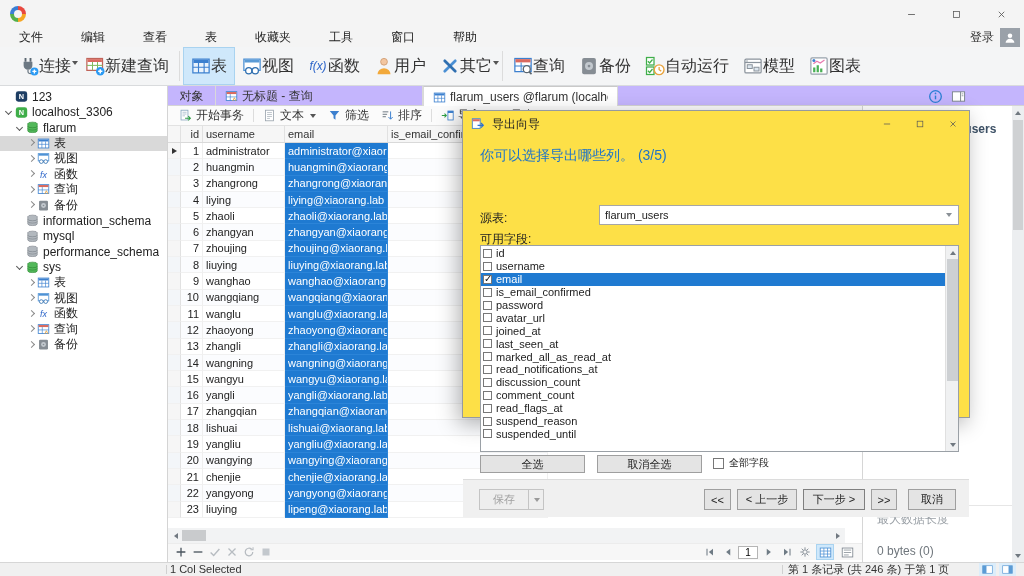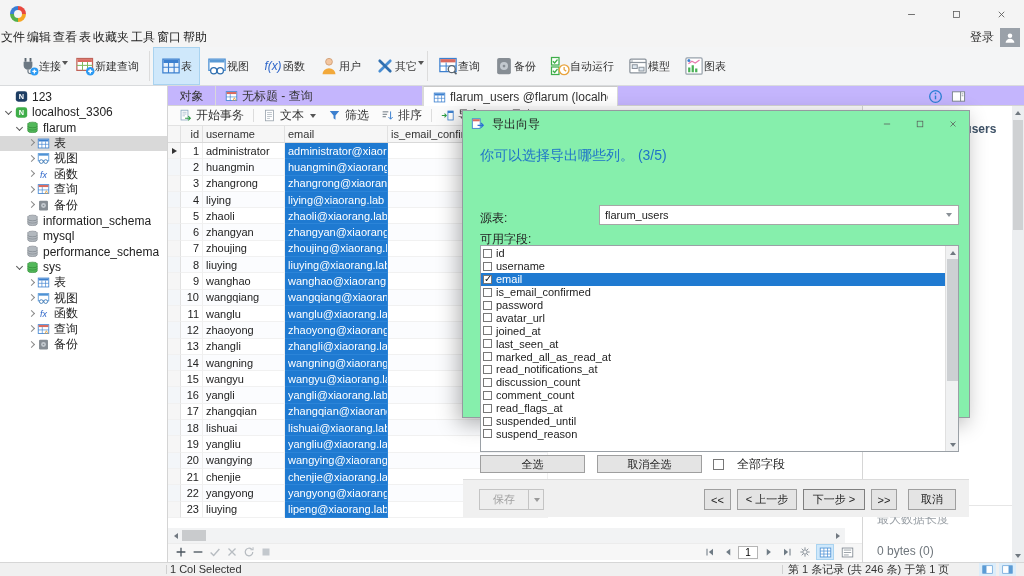--- a/index.html
+++ b/index.html
@@ -13,30 +13,30 @@
 #titlebar{position:absolute;left:0;top:0;width:1024px;height:28px;background:#f4f4f4;display:flex;align-items:center}
 #app-logo{width:16px;height:16px;border-radius:50%;margin:0 8px 0 10px;background:conic-gradient(#e8483f 0 25%,#f6a623 25% 50%,#53b04b 50% 75%,#3b7fd4 75% 100%);position:relative;flex:none}
 #app-logo::after{content:"";position:absolute;left:4px;top:4px;width:8px;height:8px;background:#f4f4f4;border-radius:50%}
 #win-title{font-size:12px;color:#555;white-space:nowrap}
 #win-controls{margin-left:auto;display:flex;height:28px}
 .win-btn{width:45px;height:28px;display:flex;align-items:center;justify-content:center}
 .win-btn svg{width:11px;height:11px}
 
 #menubar{position:absolute;left:0;top:28px;width:1024px;height:19px;background:#f4f4f4;display:flex;align-items:center}
 #menu-items{display:flex;height:19px}
-.menu-item{padding:0 1px;font-size:12px;color:#222;line-height:19px;white-space:nowrap}
+.menu-item{padding:0 19px;font-size:12px;color:#222;line-height:19px;white-space:nowrap}
 #login{margin-left:auto;display:flex;align-items:center;gap:6px;padding-right:4px}
 #login-label{font-size:12px;color:#333}
 #avatar{width:20px;height:19px;background:#9aa1a9;display:flex;align-items:center;justify-content:center}
 #avatar svg{width:14px;height:14px}
 
 #toolbar{position:absolute;left:0;top:47px;width:1024px;height:39px;background:#f4f5f6;border-bottom:1px solid #d9dbdd;display:flex;align-items:stretch;padding-left:12px}
 .tb-big{display:flex;flex-direction:row;align-items:center;justify-content:center;padding:2px 7px 1px;min-width:46px;position:relative}
 .tb-big .icon{width:20px;height:20px;margin-bottom:1px}
-.tb-big .lbl{font-size:11px;color:#333;white-space:nowrap}
+.tb-big .lbl{font-size:16px;color:#333;white-space:nowrap}
 .tb-big.active{background:#cfe8fb;border:1px solid #a9d3f0}
 .tb-sep{width:1px;background:#dcdcdc;margin:4px 3px;flex:none}
 .dd-caret{position:absolute;right:0;top:14px;width:0;height:0;border:3px solid transparent;border-top:4px solid #555}
 .sm-caret{display:inline-block;width:0;height:0;border:3px solid transparent;border-top:4px solid #555;margin-left:2px;margin-top:3px}
 .sm-caret.gray{border-top-color:#9a9a9a}
 
 #sidebar{position:absolute;left:0;top:86px;width:168px;height:476px;background:#fff;border-right:1px solid #d4d4d4;padding-top:3px;overflow:hidden}
 .tree-row{height:15.5px;display:flex;align-items:center;font-size:12px;white-space:nowrap}
 .tree-row.selected{background:#d9d9d9}
 .chev{width:10px;height:10px;flex:none;position:relative;margin-right:1px}
@@ -108,21 +108,21 @@
 #info-bottom .val{color:#6f767c;margin-top:16px}
 
 #statusbar{position:absolute;left:0;top:562px;width:1024px;height:14px;background:#f0f0f0;border-top:1px solid #d6d6d6;font-size:11px;color:#333}
 #status-left{position:absolute;left:170px;top:0;line-height:13px}
 #status-record{position:absolute;left:788px;top:0;line-height:13px;white-space:nowrap}
 .sb-sep{position:absolute;top:2px;width:1px;height:9px;background:#d0d0d0}
 #sb-icons{position:absolute;right:8px;top:0;display:flex;gap:3px}
 .sb-btn{width:17px;height:13px;display:flex;align-items:center;justify-content:center;background:#dcedfa}
 .sb-btn svg{width:13px;height:11px}
 
-#dialog{position:absolute;left:462px;top:110px;width:508px;height:308px;background:#86efac;border:1px solid #959aa0;box-shadow:-4px 6px 20px rgba(0,0,0,.3);z-index:50}
+#dialog{position:absolute;left:462px;top:110px;width:508px;height:308px;background:#fde047;border:1px solid #959aa0;box-shadow:-4px 6px 20px rgba(0,0,0,.3);z-index:50}
 #dlg-titlebar{height:26px;display:flex;align-items:center;padding-left:8px}
 .dlg-icon{width:14px;height:14px}
 #dlg-title{font-size:12px;margin-left:7px;color:#222}
 #dlg-controls{margin-left:auto;display:flex}
 .dlg-winbtn{width:33px;height:24px;display:flex;align-items:center;justify-content:center}
 .dlg-winbtn svg{width:10px;height:10px}
 #dlg-heading{position:absolute;left:17px;top:36px;font-size:14px;color:#1e73c8;white-space:nowrap}
 #dlg-source-label{position:absolute;left:17px;top:99px;font-size:12px}
 #dlg-combo{position:absolute;left:136px;top:94px;width:360px;height:20px;border:1px solid #a6a6a6;background:#fff;display:flex;align-items:center;padding-left:5px;font-size:11px}
 #dlg-combo .arr.down{margin-left:auto;margin-right:6px;border-top-color:#8a9096}
@@ -132,21 +132,21 @@
 .fld{height:12.9px;display:flex;align-items:center;font-size:11px;padding-left:2px;gap:4px;white-space:nowrap}
 .fld.selected{background:#1f7ad1;color:#fff}
 .cb{width:9px;height:9px;border:1px solid #777;background:#fff;flex:none;position:relative}
 .cb.checked::after{content:"✓";position:absolute;left:0;top:-2px;font-size:10px;line-height:10px;color:#111}
 #dlg-scroll{position:absolute;right:0;top:0;width:13px;height:100%;background:#f0f1f2;border-left:1px solid #e0e0e0}
 #dlg-scroll .varr{width:13px}
 #dlg-thumb{position:absolute;left:1px;top:13px;width:11px;height:122px;background:#cdd0d3}
 .btn{display:flex;align-items:center;justify-content:center;background:#e4e4e4;border:1px solid #9f9f9f;font-size:11px;color:#222;white-space:nowrap}
 #btn-select-all{position:absolute;left:17px;top:344px;width:105px;height:18px}
 #btn-deselect-all{position:absolute;left:134px;top:344px;width:105px;height:18px}
-#chk-all{position:absolute;left:250px;top:345px;display:flex;align-items:center;gap:13px;font-size:12px}
+#chk-all{position:absolute;left:250px;top:345px;display:flex;align-items:center;gap:5px;font-size:10px}
 #chk-all .cb{width:11px;height:11px}
 #dlg-footer{position:absolute;left:0;top:368px;width:100%;height:38px;background:#f0f0f0;border-top:1px solid #dcdcdc}
 #btn-save{position:absolute;left:16px;top:9px;width:50px;height:21px;background:#eee;border-color:#c4c4c4;color:#a0a0a0}
 #btn-save-dd{position:absolute;left:65px;top:9px;width:16px;height:21px;background:#eee;border-color:#c4c4c4}
 .navbtn{position:absolute;top:9px;height:21px}
 #btn-first{right:238px;width:27px}
 #btn-prev{right:172px;width:60px}
 #btn-next{right:104px;width:62px;border-color:#7f7f7f}
 #btn-last{right:72px;width:26px}
 #btn-cancel{right:13px;width:48px}
@@ -1018,25 +1018,25 @@
           <div class="fld">
             <span class="cb"></span>
             <span>comment_count</span>
           </div>
           <div class="fld">
             <span class="cb"></span>
             <span>read_flags_at</span>
           </div>
           <div class="fld">
             <span class="cb"></span>
+            <span>suspend_reason</span>
+          </div>
+          <div class="fld">
+            <span class="cb"></span>
             <span>suspended_until</span>
-          </div>
-          <div class="fld">
-            <span class="cb"></span>
-            <span>suspend_reason</span>
           </div>
         </div>
       <div id="dlg-scroll">
         <span class="varr vt">
             <span class="arr up"></span>
           </span>
         <div id="dlg-thumb"></div>
         <span class="varr vb">
             <span class="arr down"></span>
           </span>

